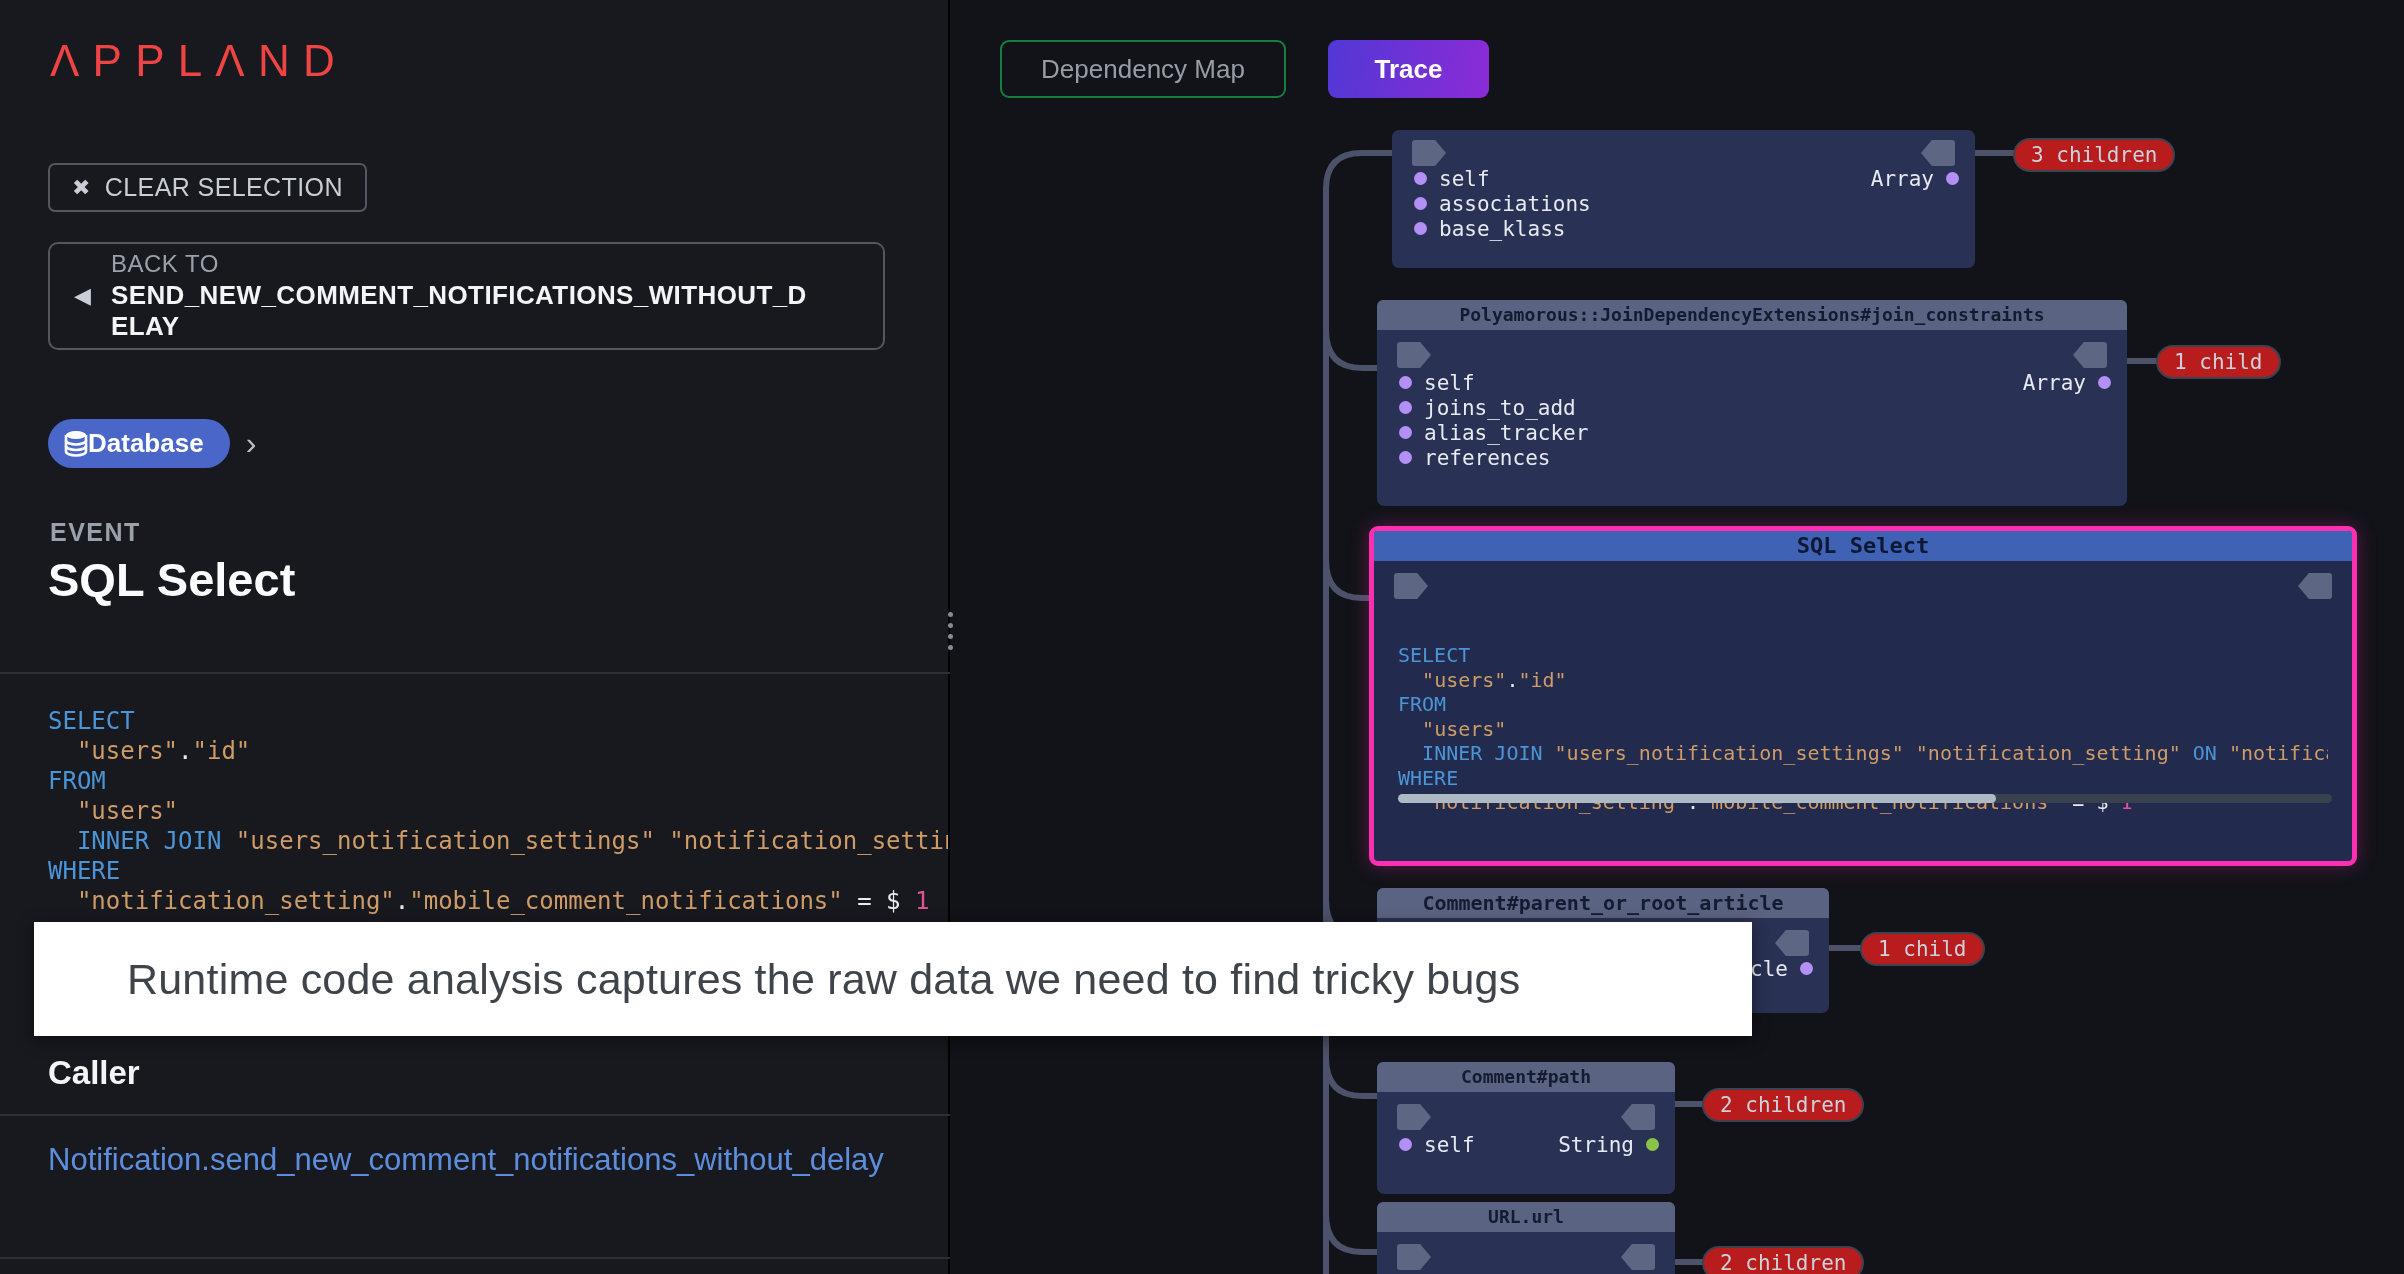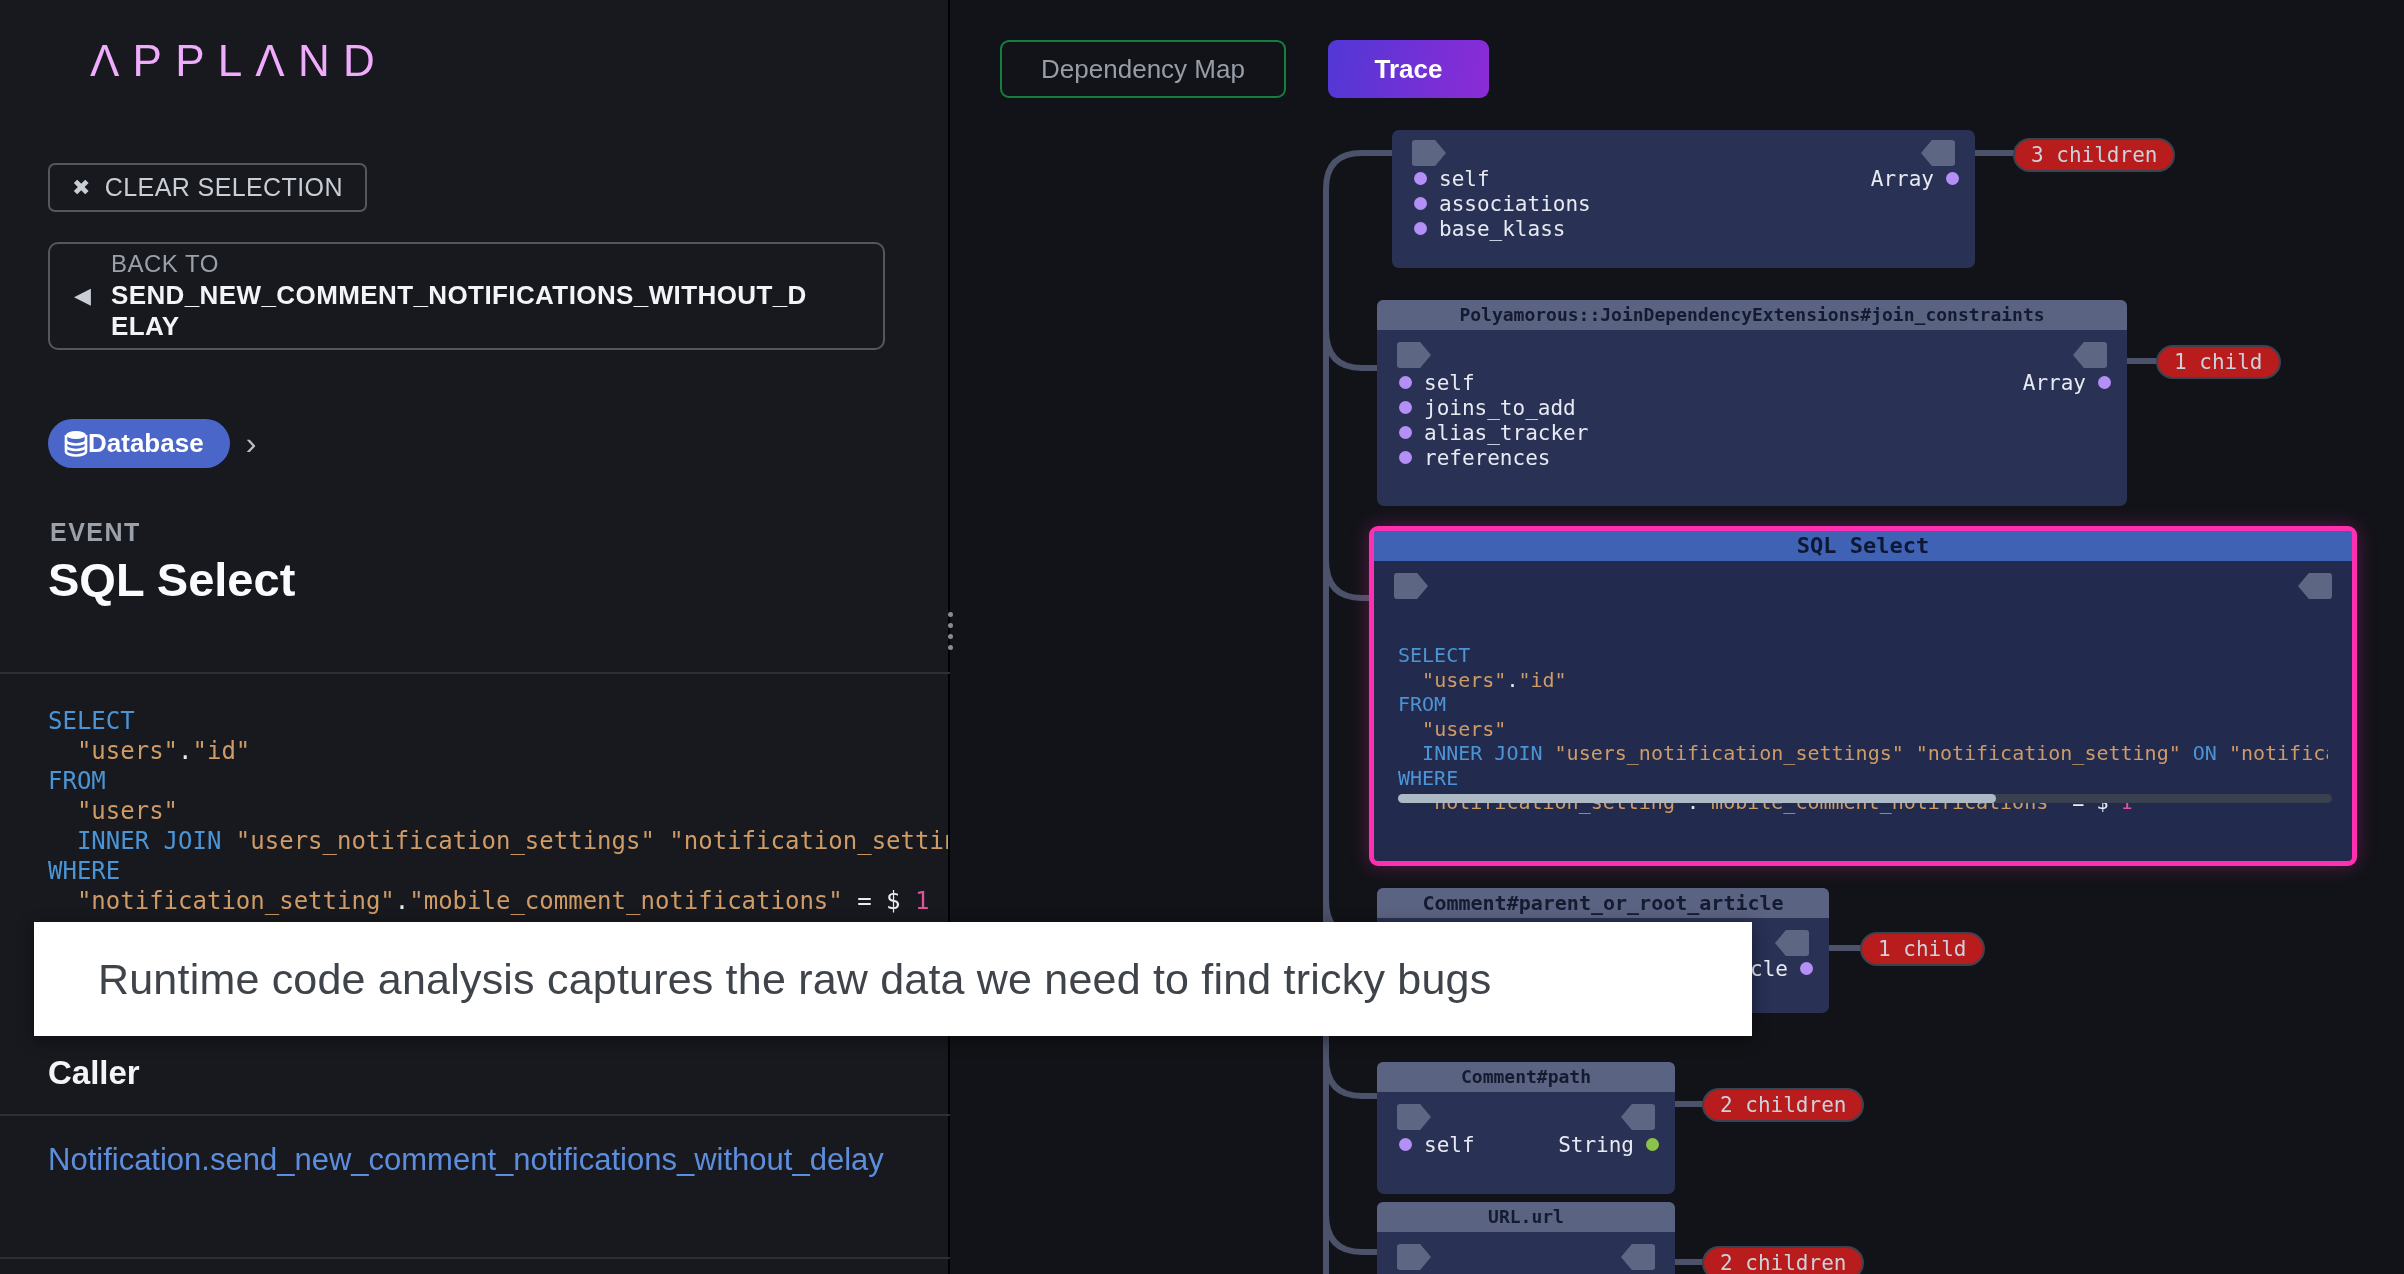--- a/index.html
+++ b/index.html
@@ -11,21 +11,21 @@
     -webkit-font-smoothing:antialiased;
   }
 
   
   .sidebar {
     position:absolute; left:0; top:0; width:950px; height:1274px;
     background:#17191e; border-right:2px solid #000; z-index:5;
   }
   .logo {
     position:absolute; left:50px; top:36px;
-    color:#f0abfc; font-size:44px; font-weight:300; letter-spacing:0.30em;margin-left:40px;
+    color:#ef4444; font-size:44px; font-weight:300; letter-spacing:0.30em;
   }
   .btn-clear {
     position:absolute; left:48px; top:163px; height:49px;
     display:flex; align-items:center; gap:14px; padding:0 22px;
     background:transparent; border:2px solid #53575f; border-radius:7px;
     color:#c9ced6; font-size:25px; letter-spacing:0.4px; cursor:pointer;
     font-family:"Liberation Sans", sans-serif;
   }
   .btn-clear .x { font-size:22px; }
   .btn-back {
@@ -143,21 +143,21 @@
     position:absolute; z-index:2; height:34px; padding:0 16px;
     background:#b91c1c; border:2px solid #3c4350; border-radius:17px;
     color:#ccd2db; font-family:"DejaVu Sans Mono", monospace; font-size:21px;
     display:flex; align-items:center; white-space:nowrap; cursor:pointer;
   }
 
   
   .caption {
     position:absolute; left:34px; top:922px; width:1718px; height:114px;
     background:#ffffff; z-index:30; display:flex; align-items:center;
-    padding-left:64px; box-shadow:0 4px 16px rgba(0,0,0,0.45);
+    padding-left:93px; box-shadow:0 4px 16px rgba(0,0,0,0.45);
   }
   .caption span { color:#3f444b; font-size:43px; letter-spacing:0.2px; }
 </style>
 </head>
 <body>
 
 <aside class="sidebar">
   <div class="logo">ΛPPLΛND</div>
 
   <button class="btn-clear">

